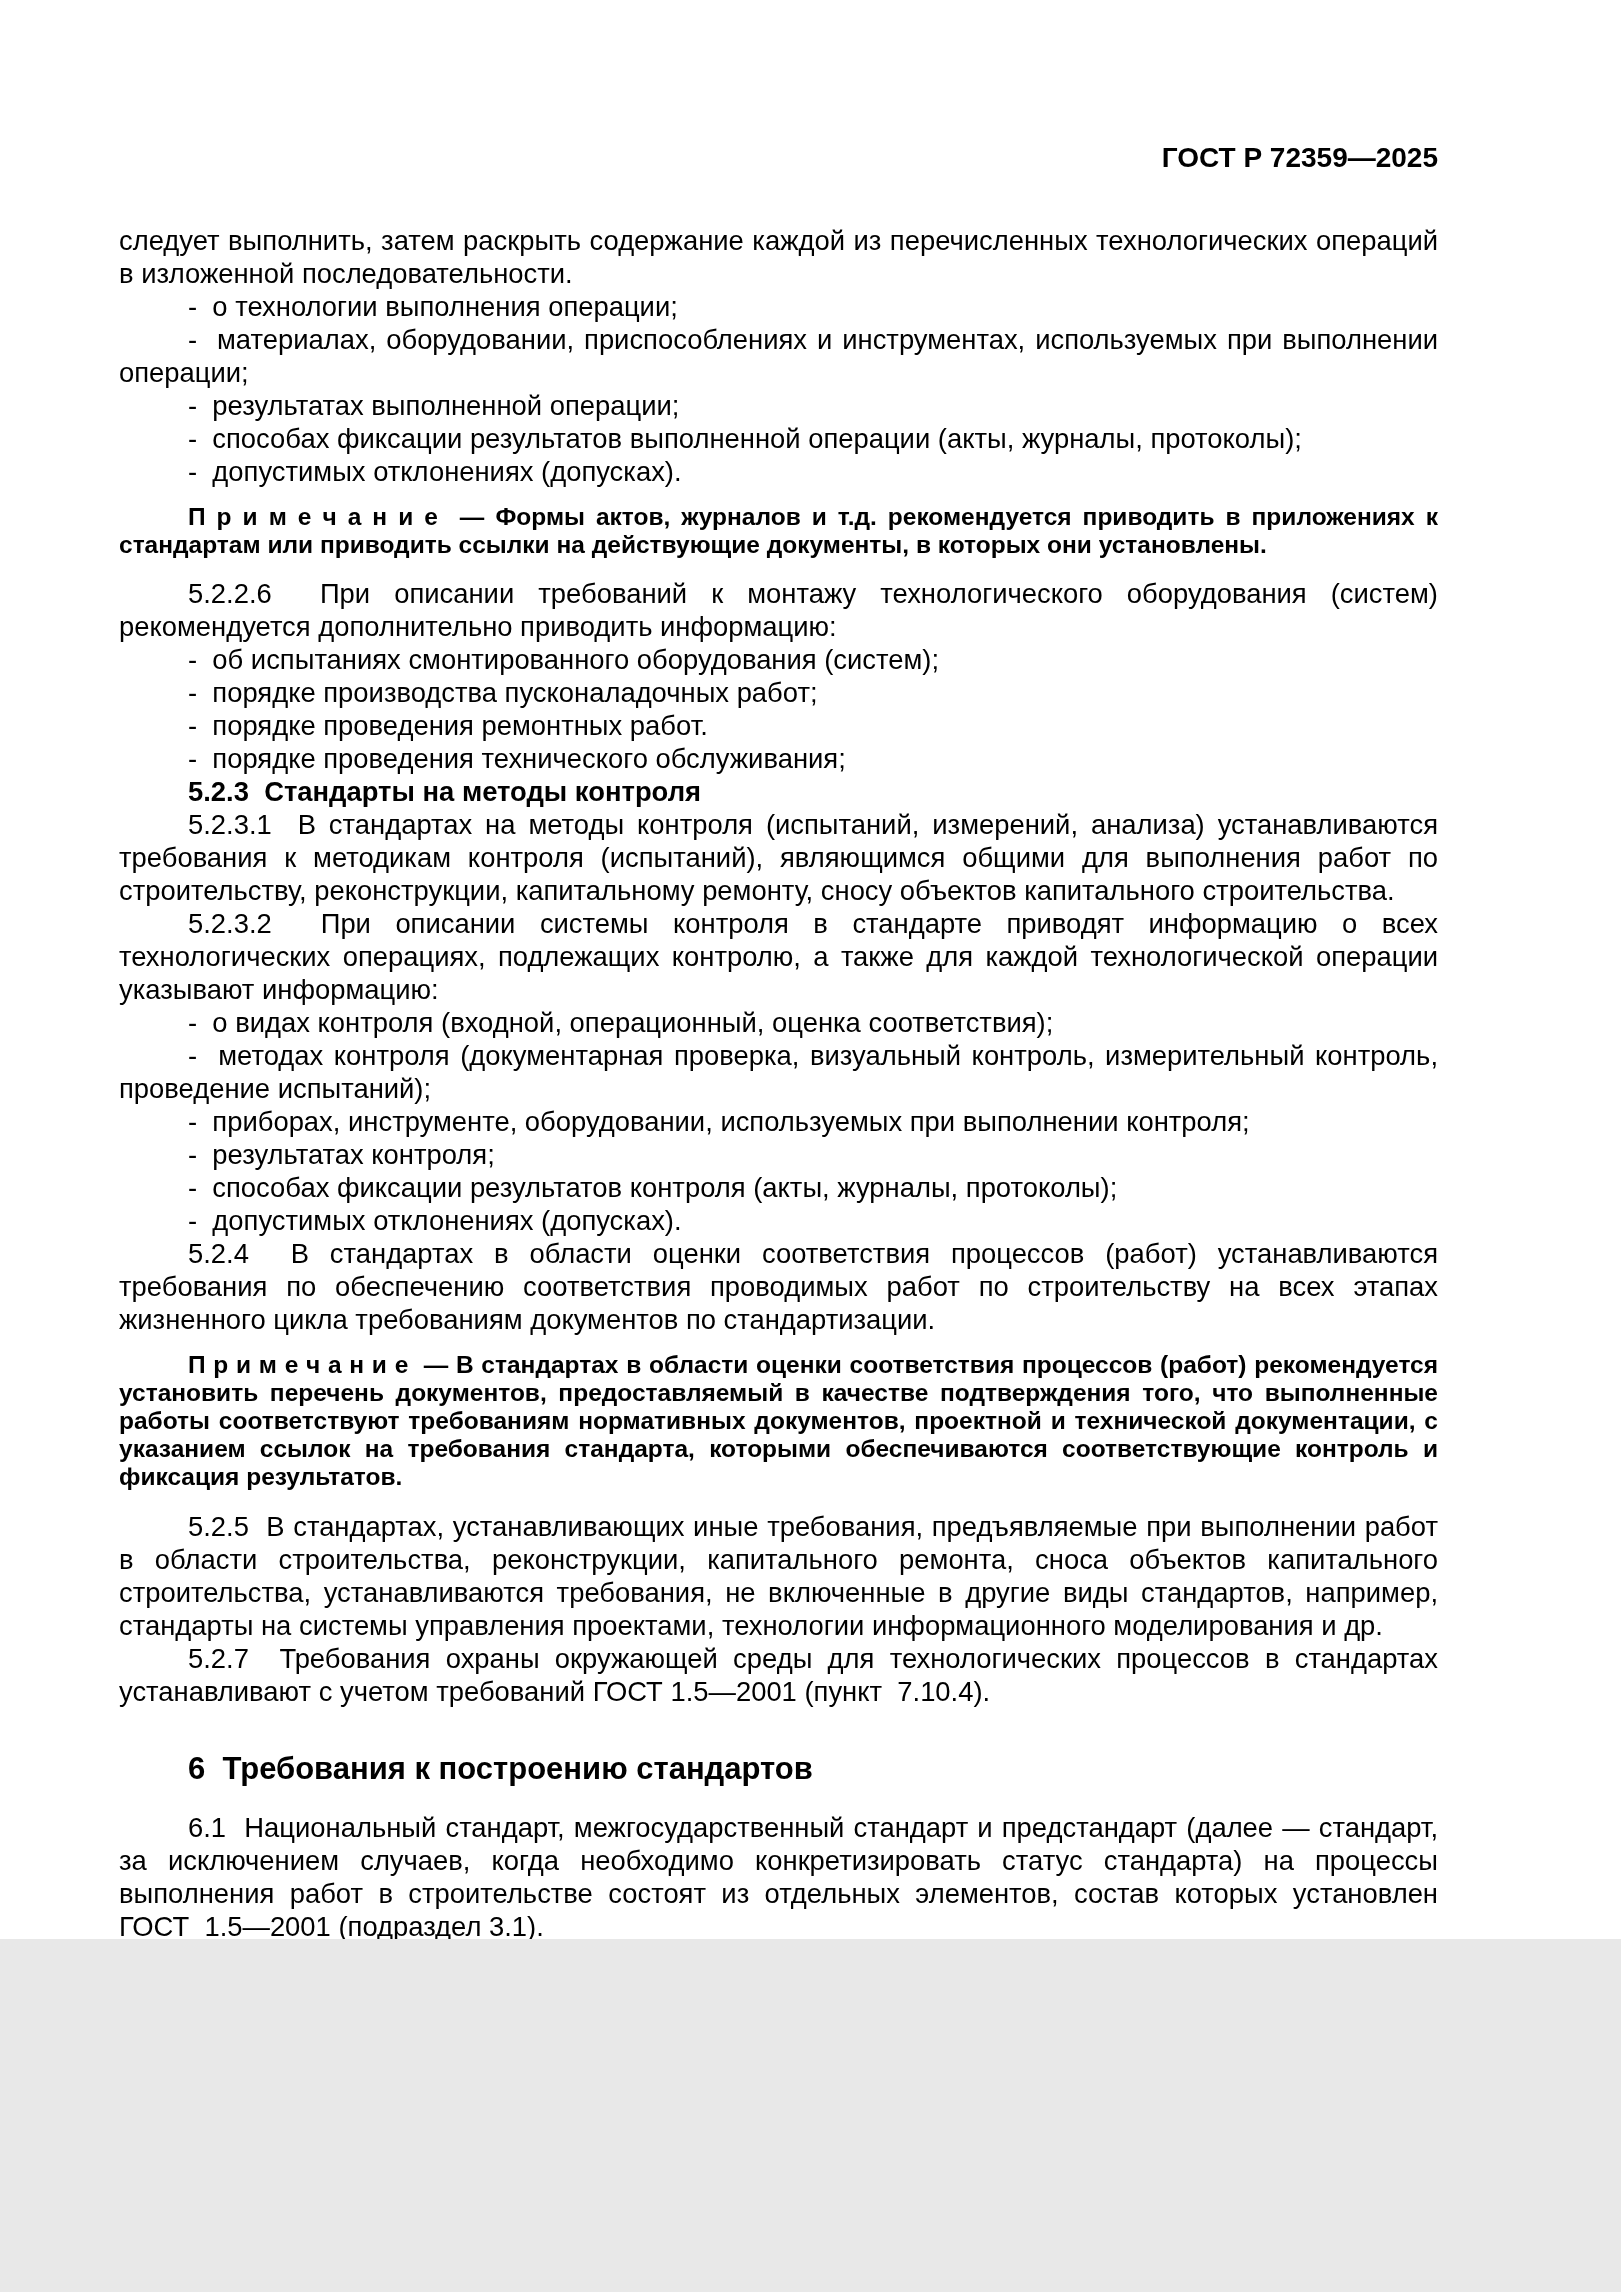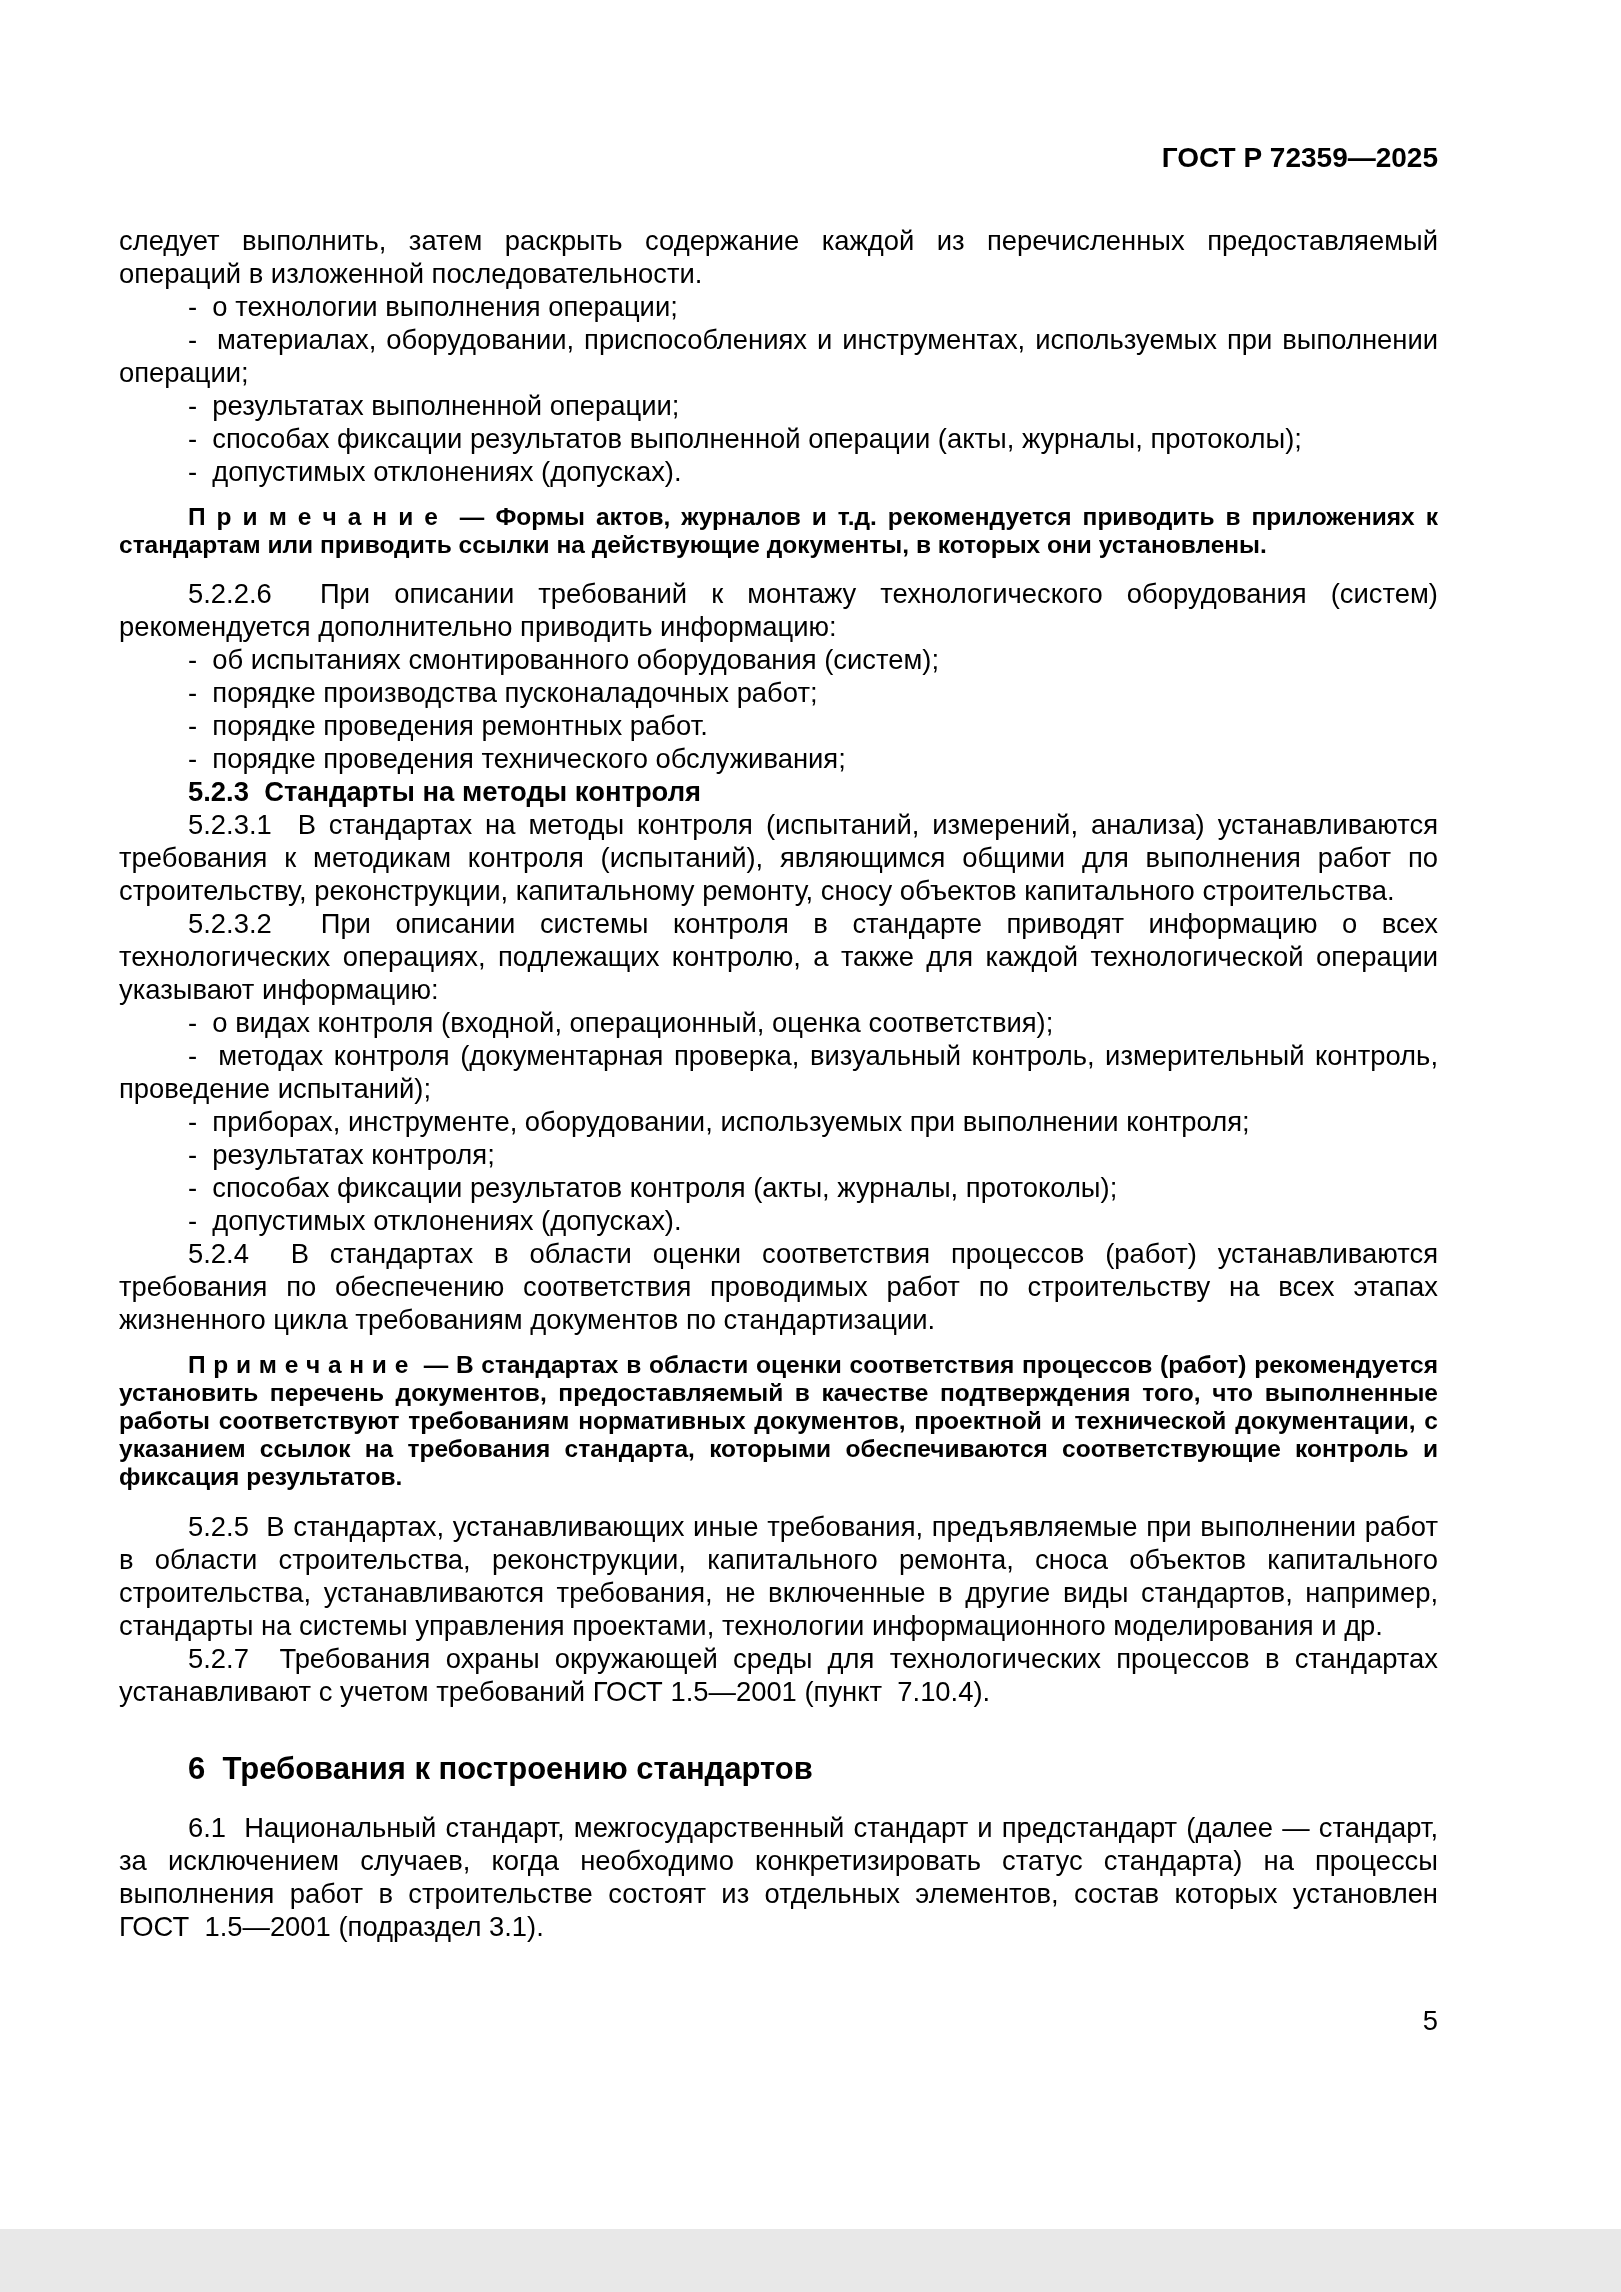--- a/index.html
+++ b/index.html
@@ -1,19 +1,19 @@
 <!DOCTYPE html>
 <html lang="ru"><head>
 <meta charset="utf-8">
 <style>
   html, body { margin: 0; padding: 0; background: #e8e8e8; }
   .page {
     position: relative;
     width: 1621px;
-    height: 2229px;
+    height: 1939px;
     background: #ffffff;
     margin: 0 auto;
     overflow: hidden;
     font-family: "Liberation Sans", "DejaVu Sans", sans-serif;
     color: #000;
   }
   .content {
     position: absolute;
     left: 119px;
     top: 140px;
@@ -58,21 +58,21 @@
   }
 </style>
 </head>
 <body>
 
 <div class="page">
   <div class="content">
 
     <div class="doc-header">ГОСТ Р 72359—2025</div>
 
-    <p class="p noindent">следует выполнить, затем раскрыть содержание каждой из перечисленных предоставляемый операций в изложенной последовательности.</p>
+    <p class="p noindent">следует выполнить, затем раскрыть содержание каждой из перечисленных технологических операций в изложенной последовательности.</p>
 
     <p class="p">-&nbsp; о технологии выполнения операции;</p>
     <p class="p">-&nbsp; материалах, оборудовании, приспособлениях и инструментах, используемых при выполнении операции;</p>
     <p class="p">-&nbsp; результатах выполненной операции;</p>
     <p class="p">-&nbsp; способах фиксации результатов выполненной операции (акты, журналы, протоколы);</p>
     <p class="p">-&nbsp; допустимых отклонениях (допусках).</p>
 
     <p class="note">П р и м е ч а н и е &nbsp;— Формы актов, журналов и т.д. рекомендуется приводить в приложениях к стандартам или приводить ссылки на действующие документы, в которых они установлены.</p>
 
     <p class="p">5.2.2.6&nbsp; При описании требований к монтажу технологического оборудования (систем) рекомендуется дополнительно приводить информацию:</p>

